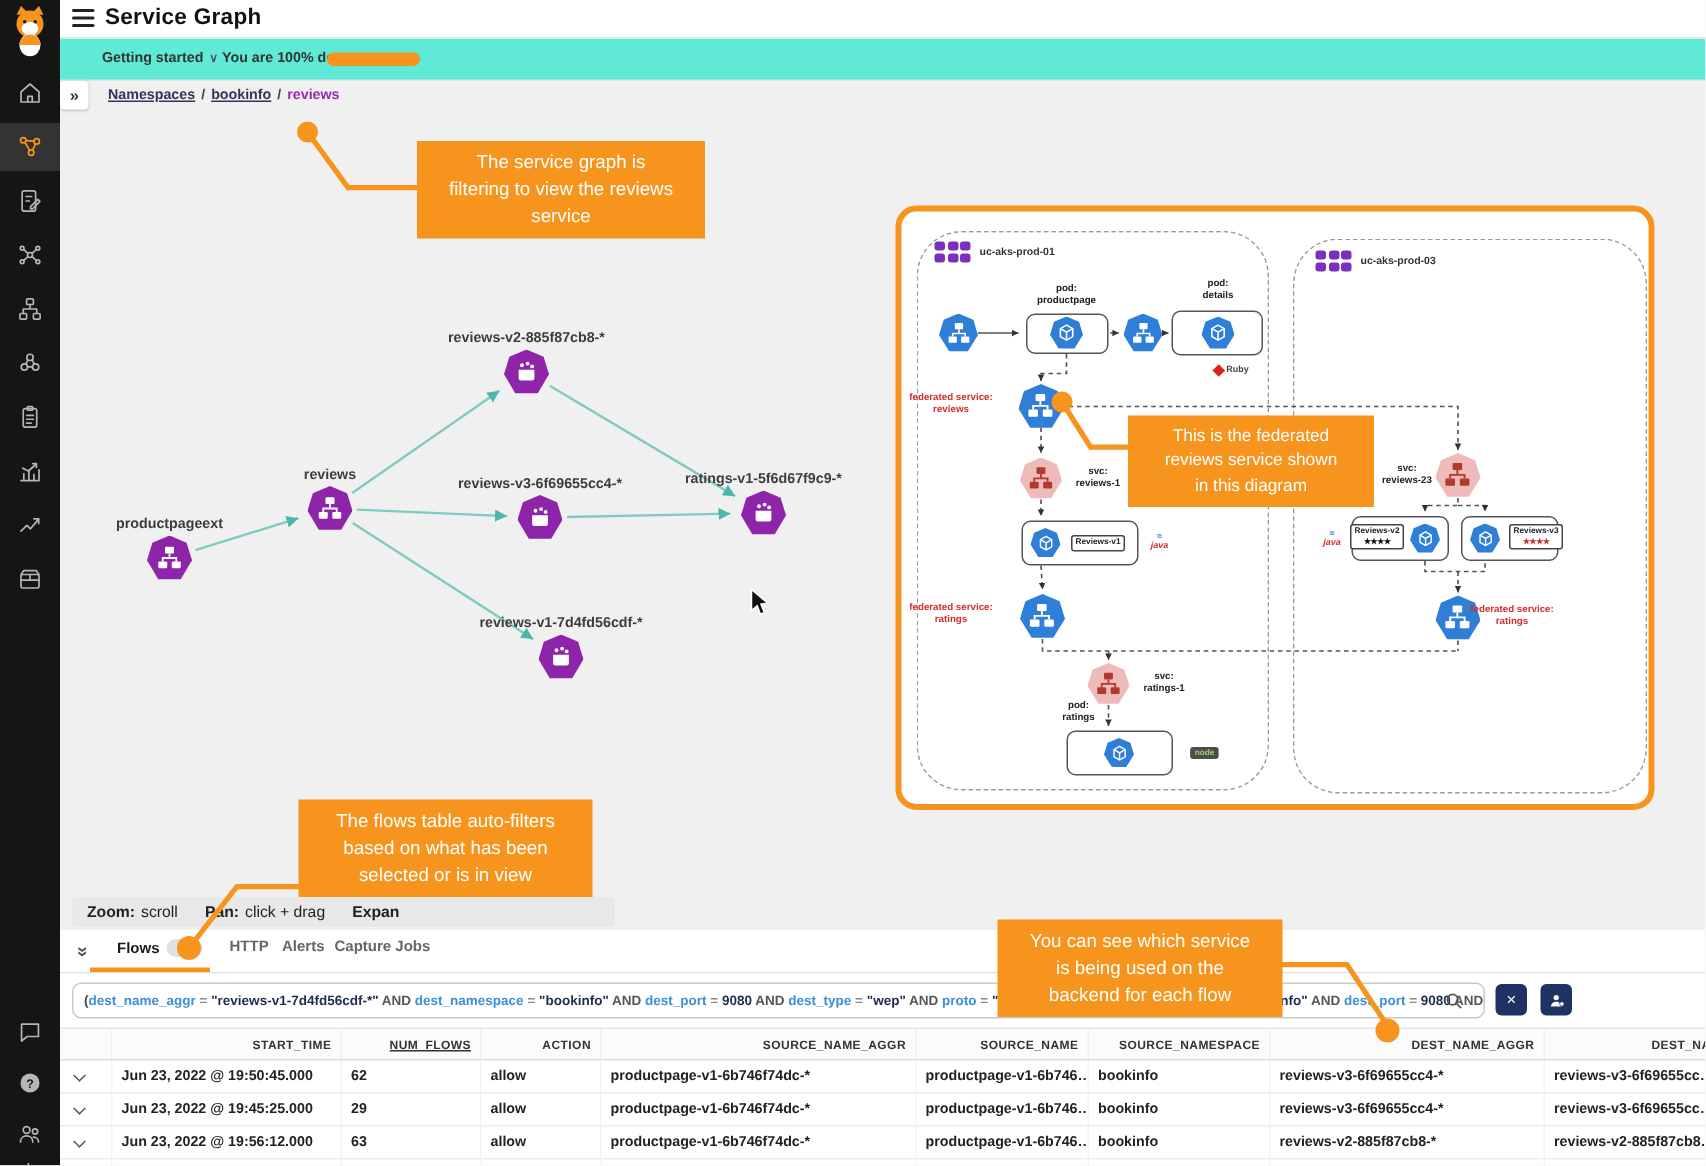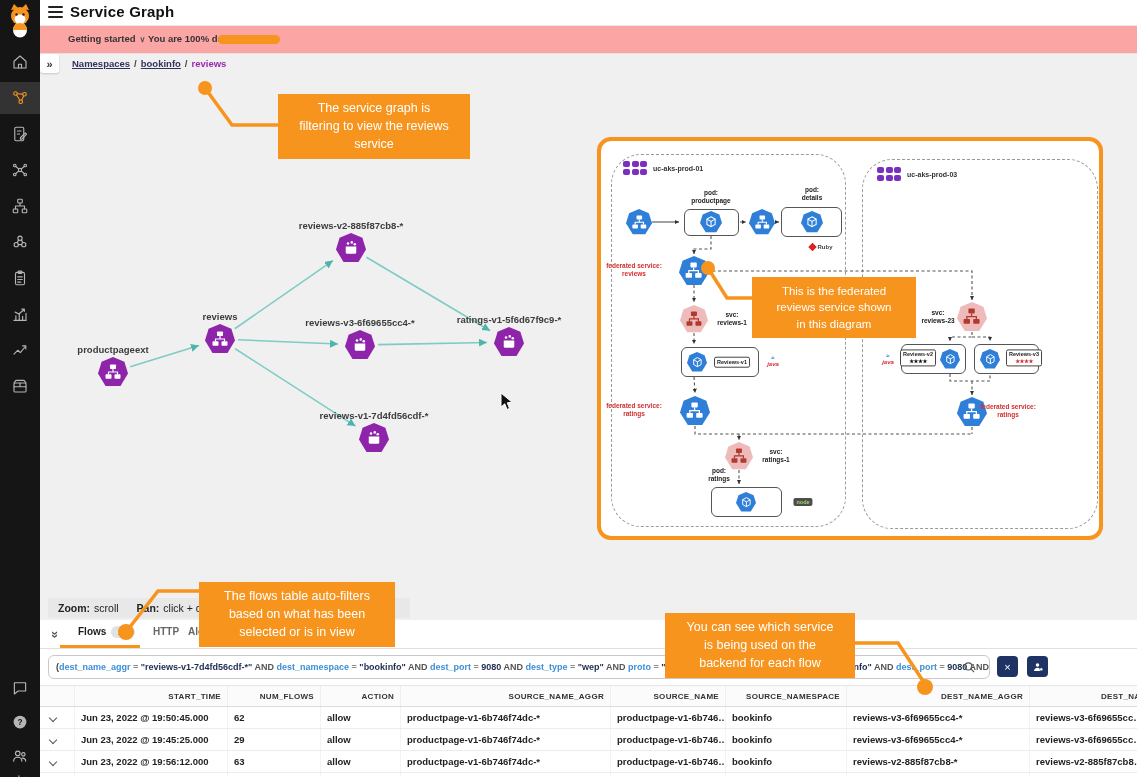--- a/index.html
+++ b/index.html
@@ -10,21 +10,21 @@
   .sb-logo{position:absolute;left:3px;top:2px;width:34px;height:36px;}
   .sb-ic{position:absolute;left:0;width:40px;height:32px;display:flex;align-items:center;justify-content:center;cursor:pointer;}
   .sb-ic svg{width:18px;height:18px;stroke:#b5b5b5;fill:none;stroke-width:1.5;stroke-linecap:round;stroke-linejoin:round;}
   .sb-ic.active{background:#333;}
   .sb-ic.active svg{stroke:#F7941E;}
   
   .topbar{position:absolute;left:40px;top:0;width:1097px;height:25px;background:#fff;z-index:20;}
   .burger{position:absolute;left:8px;top:6px;width:15px;height:12px;display:flex;flex-direction:column;justify-content:space-between;cursor:pointer;}
   .burger span{display:block;height:2px;background:#222;border-radius:1px;}
   .app-title{position:absolute;left:30px;top:3px;font-size:15px;font-weight:800;color:#111;letter-spacing:.2px;}
-  .band{position:absolute;left:40px;top:25px;width:1097px;height:27px;background:#fca5a5;border-top:1px solid #e8e8e8;border-bottom:1px solid #e3e3e3;z-index:20;}
+  .band{position:absolute;left:40px;top:25px;width:1097px;height:27px;background:#5eead4;border-top:1px solid #e8e8e8;border-bottom:1px solid #e3e3e3;z-index:20;}
   .gs{position:absolute;left:28px;top:7px;font-size:9.5px;font-weight:700;color:#333;cursor:pointer;}
   .gs .car{font-size:8px;color:#555;margin-left:4px;}
   .done-txt{position:absolute;left:108px;top:7px;font-size:9.5px;font-weight:700;color:#333;}
   .pbar{position:absolute;left:178px;top:9px;width:62px;height:9px;border-radius:5px;background:#F7941E;}
   
   .expand-btn{position:absolute;left:40px;top:54px;width:19px;height:19px;background:#fff;border-radius:3px;
     box-shadow:0 1px 2px rgba(0,0,0,.18);display:flex;align-items:center;justify-content:center;
     font-size:11px;font-weight:700;color:#333;z-index:21;cursor:pointer;}
   .crumbs{position:absolute;left:72px;top:58px;font-size:9.5px;font-weight:700;color:#333;z-index:21;}
   .crumbs a{color:#32325d;text-decoration:underline;cursor:pointer;}
@@ -477,21 +477,21 @@
     <div class="ovlabel ovred" style="left:407px;top:270px">federated service:
 ratings</div>
   </div>
 
   <div class="callout" style="left:752px;top:277px;width:148px;font-size:11.5px">This is the federated
 reviews service shown
 in this diagram</div>
   <div class="callout" style="left:278px;top:94px;width:176px">The service graph is
 filtering to view the reviews
 service</div>
-  <div class="callout" style="left:199px;top:582px;width:180px">The flows table auto-filters
+  <div class="callout" style="left:199px;top:533px;width:180px">The flows table auto-filters
 based on what has been
 selected or is in view</div>
   <div class="callout" style="left:665px;top:613px;width:174px">You can see which service
 is being used on the
 backend for each flow</div>
 
   <svg id="callout-svg" width="1137" height="777">
     <g stroke="#F7941E" fill="none" stroke-width="3.5">
       <polyline points="205,88 232,125 279,125"></polyline>
       <polyline points="708,268 727,298 753,298"></polyline>
@@ -531,21 +531,21 @@
             <path d="M4 20c0-4 3.2-6.5 7-6.5s7 2.5 7 6.5z" fill="#fff"></path>
             <circle cx="18.5" cy="16.5" r="3" fill="#fff" stroke="#1e3263" stroke-width="1"></circle>
           </svg>
       </div>
     </div>
     <table class="flows">
       <thead>
           <tr id="flows-head">
             <th style="width: 22px;"></th>
             <th style="width: 140px;">START_TIME</th>
-            <th style="width: 80px;">NUM_FLOWS</th>
+            <th style="width: 80px; text-decoration: underline;">NUM_FLOWS</th>
             <th style="width: 67px;">ACTION</th>
             <th style="width: 197px;">SOURCE_NAME_AGGR</th>
             <th style="width: 102px;">SOURCE_NAME</th>
             <th style="width: 108px;">SOURCE_NAMESPACE</th>
             <th style="width: 170px;">DEST_NAME_AGGR</th>
             <th style="width: 117px;">DEST_NAME</th>
           </tr>
         </thead>
       <tbody id="flows-body">
           <tr>

